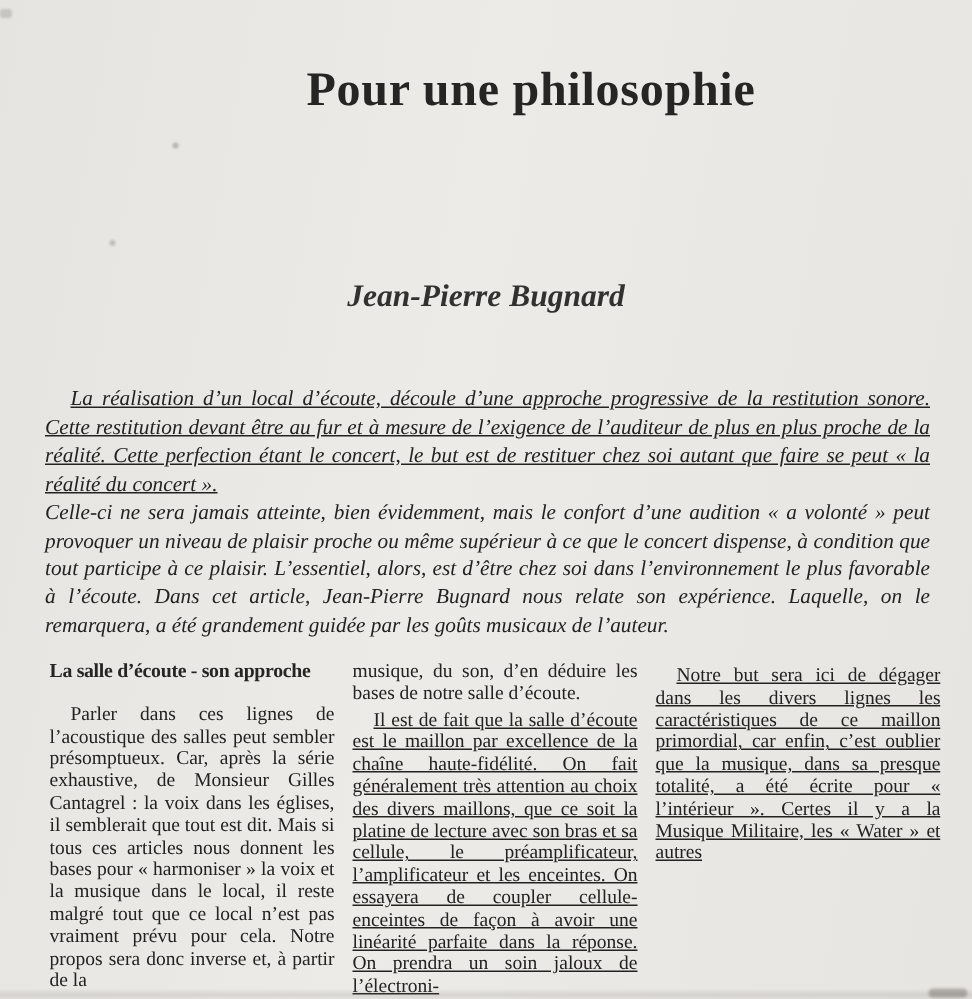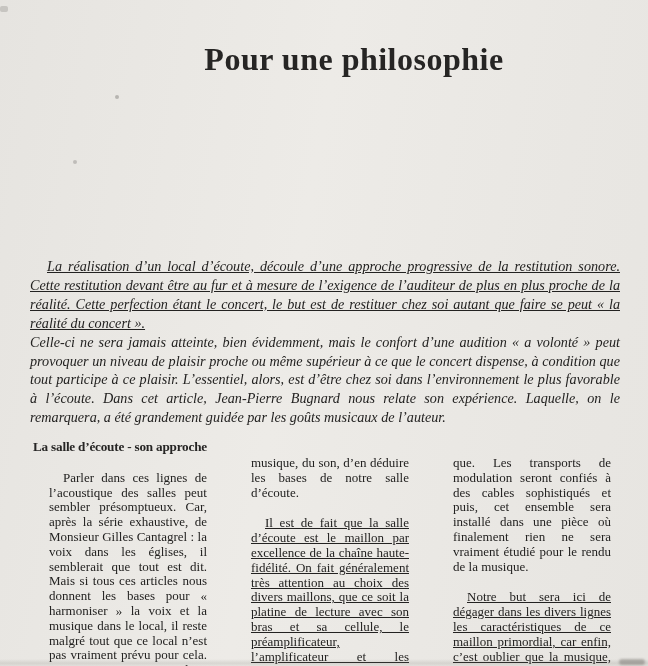--- a/index.html
+++ b/index.html
@@ -36,21 +36,21 @@
   }
   .intro p{margin:0;}
   .indent-first{text-indent:17px;text-decoration:underline;}
   .columns{
     position:absolute;top:440px;left:33px;width:594px;height:236px;
     display:flex;gap:12px;overflow:hidden;
     font-size:13px;line-height:14.8px;text-align:justify;
     color:var(--ink);
   }
   .col{width:190px;flex:0 0 190px;}
-  .col p{margin:16px;}
+  .col p{margin:0;}
   .col p.para-indent{text-indent:14px;}
   .col p.para-follow{margin-top:3px;text-decoration:underline;}
   .section-heading{
     font-weight:700;font-size:13.2px;letter-spacing:-.2px;
     white-space:nowrap;margin:0 0 14px 0;color:var(--ink-strong);
   }
   
   .speck{position:absolute;border-radius:50%;background:#8f8d89;filter:blur(.6px);}
   .speck-a{left:115px;top:95px;width:4px;height:4px;opacity:.55;}
   .speck-b{left:73px;top:160px;width:4px;height:4px;opacity:.45;}
@@ -66,40 +66,40 @@
 </style>
 </head>
 <body>
 
 <div class="page">
 
   <h1 class="title">
     <div>Pour une philosophie</div>
   </h1>
 
+  <div class="author">Jean-Pierre Bugnard</div>
 
   <div class="intro">
     <p class="indent-first">La réalisation d’un local d’écoute, découle d’une approche progressive de la restitution sonore. Cette restitution devant être au fur et à mesure de l’exigence de l’auditeur de plus en plus proche de la réalité. Cette perfection étant le concert, le but est de restituer chez soi autant que faire se peut « la réalité du concert ».</p>
     <p>Celle-ci ne sera jamais atteinte, bien évidemment, mais le confort d’une audition « a volonté » peut provoquer un niveau de plaisir proche ou même supérieur à ce que le concert dispense, à condition que tout participe à ce plaisir. L’essentiel, alors, est d’être chez soi dans l’environnement le plus favorable à l’écoute. Dans cet article, Jean-Pierre Bugnard nous relate son expérience. Laquelle, on le remarquera, a été grandement guidée par les goûts musicaux de l’auteur.</p>
   </div>
 
   <div class="columns">
 
     <div class="col">
       <h2 class="section-heading">La salle d’écoute - son approche</h2>
       <p class="para-indent">Parler dans ces lignes de l’acoustique des salles peut sembler présomptueux. Car, après la série exhaustive, de Monsieur Gilles Cantagrel : la voix dans les églises, il semblerait que tout est dit. Mais si tous ces articles nous donnent les bases pour « harmoniser » la voix et la musique dans le local, il reste malgré tout que ce local n’est pas vraiment prévu pour cela. Notre propos sera donc inverse et, à partir de la</p>
     </div>
 
     <div class="col">
       <p>musique, du son, d’en déduire les bases de notre salle d’écoute.</p>
       <p class="para-indent para-follow">Il est de fait que la salle d’écoute est le maillon par excellence de la chaîne haute-fidélité. On fait généralement très attention au choix des divers maillons, que ce soit la platine de lecture avec son bras et sa cellule, le préamplificateur, l’amplificateur et les enceintes. On essayera de coupler cellule-enceintes de façon à avoir une linéarité parfaite dans la réponse. On prendra un soin jaloux de l’électroni-</p>
     </div>
 
     <div class="col">
-      <p>que. Les transports de modulation seront confiés à des cables sophistiqués et puis, cet ensemble sera installé dans une pièce où finalement rien ne sera vraiment étudié pour le rendu de la musique.</p>
       <p class="para-indent para-follow">Notre but sera ici de dégager dans les divers lignes les caractéristiques de ce maillon primordial, car enfin, c’est oublier que la musique, dans sa presque totalité, a été écrite pour « l’intérieur ». Certes il y a la Musique Militaire, les « Water » et autres</p>
     </div>
 
   </div>
 
   <div class="speck speck-a"></div>
   <div class="speck speck-b"></div>
   <div class="speck speck-corner"></div>
   <div class="bottom-edge"></div>
   <div class="corner-smudge"></div>

